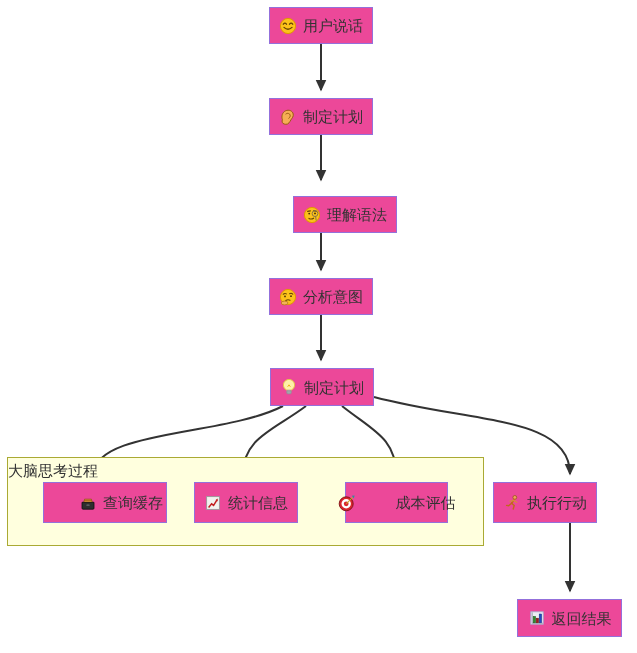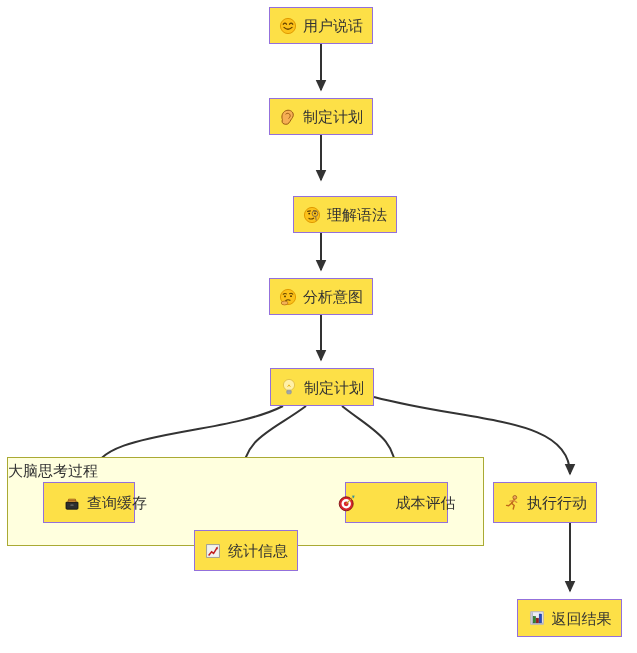--- a/index.html
+++ b/index.html
@@ -12,21 +12,21 @@
   .subgraph{
     position:absolute;left:7px;top:457px;width:477px;height:89px;
     background:#FFFFDE;border:1px solid #AAAA33;box-sizing:border-box;
   }
   .subgraph-title{
     width:100%;padding-top:4px;
     font-size:15px;color:#333333;
   }
   .node{
     position:absolute;display:flex;align-items:center;justify-content:center;gap:6px;
-    background:#fde047;border:1px solid #9370DB;box-sizing:border-box;
+    background:#ec4899;border:1px solid #9370DB;box-sizing:border-box;
     color:#333333;font-size:15px;line-height:1;
   }
   .node .icon{display:inline-flex;width:18px;height:18px;flex:0 0 auto;}
   .node .label{white-space:nowrap;}
 </style>
 </head>
 <body>
 
 <div id="canvas">
 
@@ -110,33 +110,33 @@
         <circle cx="9" cy="7" r="5.6" fill="#FFF0A8" stroke="#E3C34B" stroke-width="1"></circle>
         <path d="M7.6,8.8 L9,6.8 L10.4,8.8" fill="none" stroke="#E8B10E" stroke-width="0.9"></path>
         <rect x="6.8" y="12.2" width="4.4" height="3.6" rx="1" fill="#B9BDC4" stroke="#8A8F96" stroke-width="0.8"></rect>
         <line x1="7" y1="13.5" x2="11" y2="13.5" stroke="#8A8F96" stroke-width="0.6"></line>
         <line x1="7" y1="14.7" x2="11" y2="14.7" stroke="#8A8F96" stroke-width="0.6"></line>
       </svg>
     </span>
     <span class="label">制定计划</span>
   </div>
 
-  <div class="node" style="left:43px;top:482px;width:92px;height:41px;padding-left:32px;">
+  <div class="node" style="left:43px;top:482px;width:124px;height:41px;padding-left:32px;">
     <span class="icon">
       <svg viewBox="0 0 18 18" width="18" height="18">
         <path d="M4.6,8.6 L5.6,5.2 H12.4 L13.4,8.6 Z" fill="#F2A33C" stroke="#8C5013" stroke-width="0.8"></path>
         <path d="M5.3,6.6 H12.7" stroke="#8C5013" stroke-width="0.7"></path>
         <path d="M3,8.3 H15 V14.2 Q15,15.2 14,15.2 H4 Q3,15.2 3,14.2 Z" fill="#2E2E2E" stroke="#101010" stroke-width="0.8"></path>
         <rect x="7.4" y="10.4" width="3.2" height="1.3" rx="0.5" fill="#6E6E6E"></rect>
       </svg>
     </span>
     <span class="label">查询缓存</span>
   </div>
 
-  <div class="node" style="left:194px;top:482px;width:104px;height:41px;margin-top:48px;">
+  <div class="node" style="left:194px;top:482px;width:104px;height:41px;">
     <span class="icon">
       <svg viewBox="0 0 18 18" width="18" height="18">
         <rect x="2.6" y="2.6" width="12.8" height="12.8" fill="#F2F2EE" stroke="#999999" stroke-width="0.9"></rect>
         <path d="M4.6,13.4 L7.6,9.8 L9.6,11.4 L13,5.9" fill="none" stroke="#C21E1E" stroke-width="1.5"></path>
         <path d="M13.8,4.6 L13.6,7.4 L11.6,6.1 Z" fill="#C21E1E"></path>
       </svg>
     </span>
     <span class="label">统计信息</span>
   </div>
 

